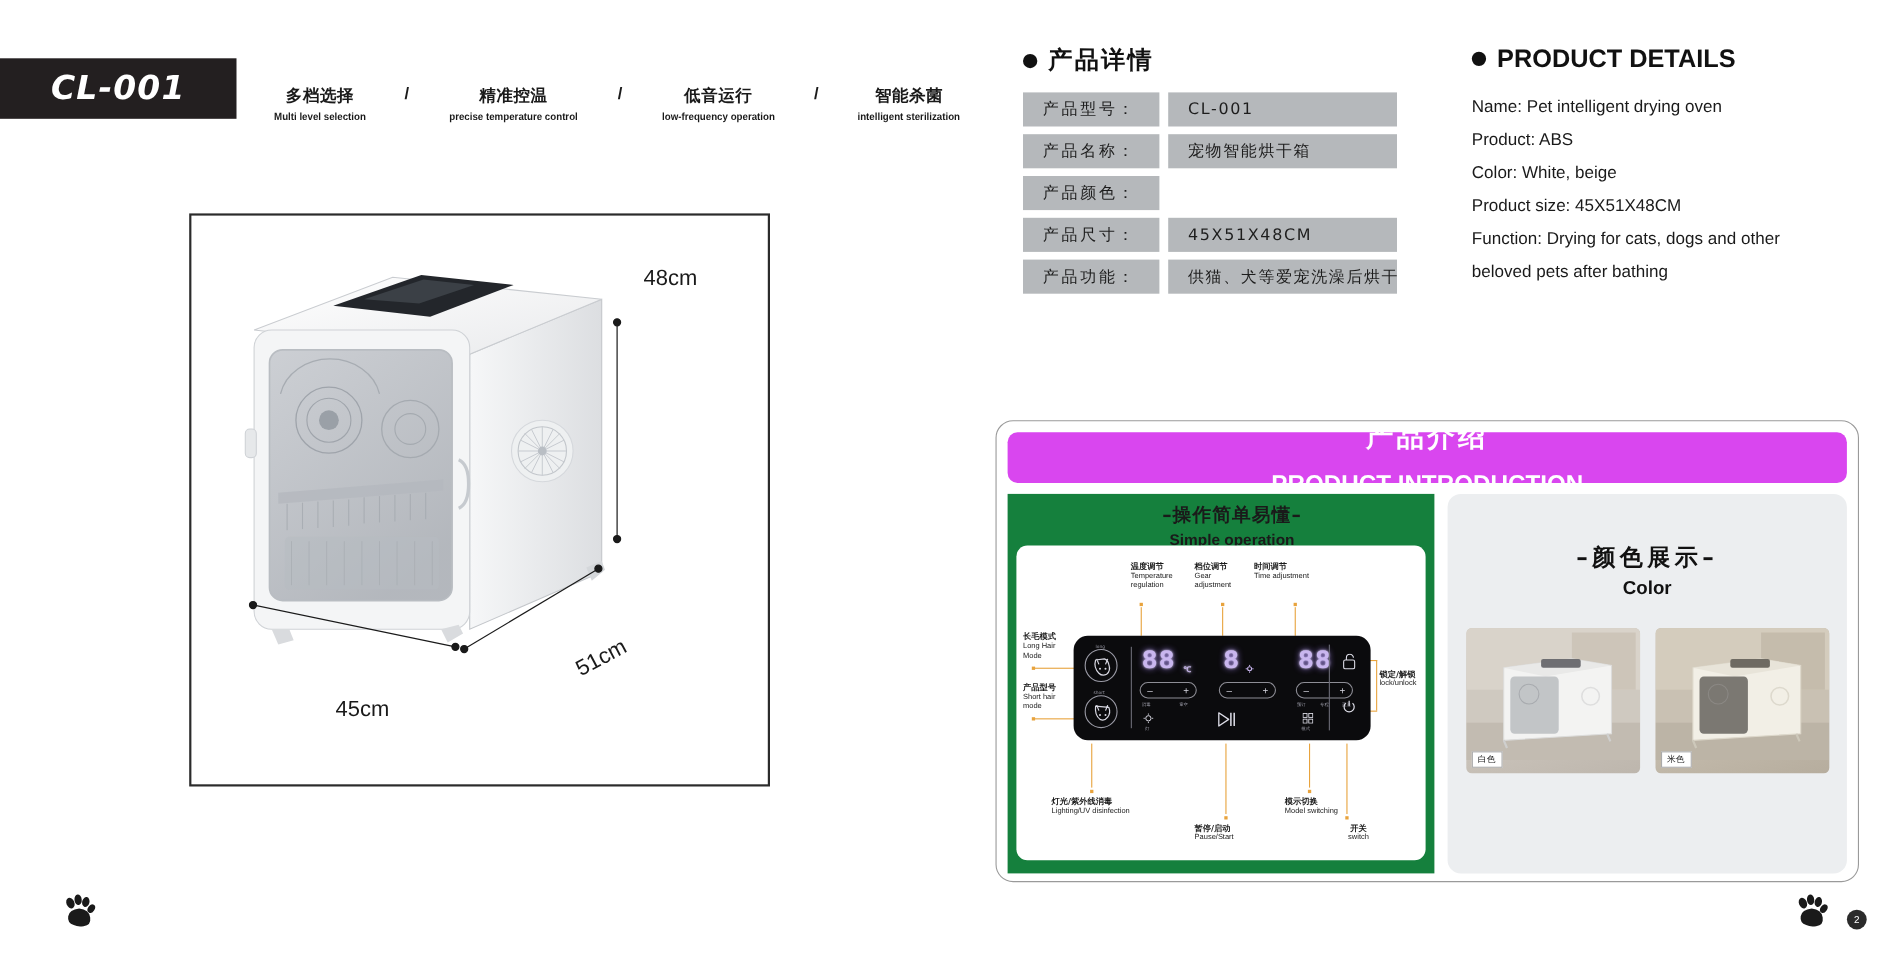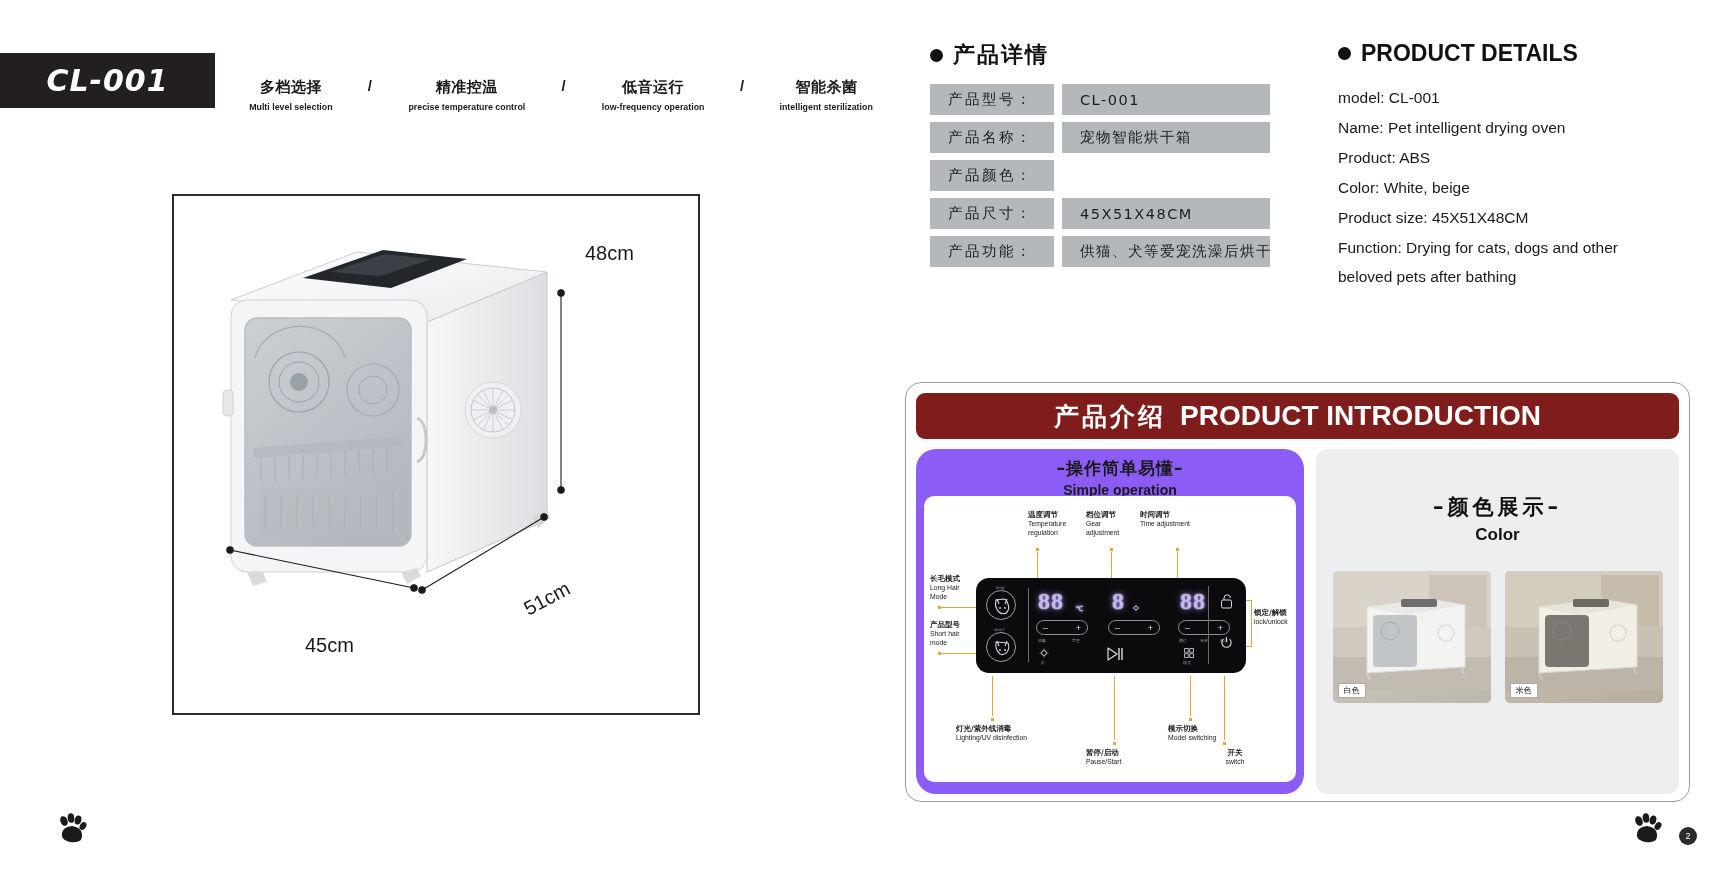--- a/index.html
+++ b/index.html
@@ -110,36 +110,36 @@
   }
 
   
   .intro-panel {
     position: absolute; left: 905px; top: 382px;
     width: 785px; height: 420px;
     border: 1.5px solid #9a9a9a; border-radius: 16px;
     background: #fff; padding: 10px;
   }
   .intro-head {
-    height: 46px; background: #7f1d1d; border-radius: 9px;
-    display: flex; align-items: center; justify-content: center; gap: 14px;
+    height: 46px; background: #d946ef; border-radius: 9px;
+    display: flex; align-items: center; justify-content: center; gap: 14px; flex-direction: column;
   }
   .intro-head .cn {
     font-size: 25px; font-weight: bold; color: #fff;
     letter-spacing: 3px; font-family: "DejaVu Sans", sans-serif;
   }
   .intro-head .en {
-    font-size: 28px; font-weight: bold; color: #fff;
+    font-size: 22px; font-weight: bold; color: #fff;
     font-family: "Liberation Sans", sans-serif;
   }
   .intro-body { display: flex; gap: 12px; margin-top: 10px; height: 345px; }
 
   
   .op-card {
-    width: 388px; background: #8b5cf6; border-radius: 20px;
+    width: 388px; background: #15803d; border-radius: 0;
     position: relative; padding-top: 8px; padding-left: 20px;
   }
   .op-title { text-align: center; }
   .op-title .cn {
     font-size: 17px; font-weight: bold; color: #1a1a1a;
     letter-spacing: 1px; font-family: "DejaVu Sans", sans-serif;
   }
   .op-title .en {
     font-size: 14px; font-weight: bold; color: #1a1a1a;
     margin-top: 2px; font-family: "Liberation Sans", sans-serif;
@@ -159,21 +159,21 @@
   .cb-en { font-size: 6.8px; color: #1a1a1a; line-height: 1.28;
     font-family: "Liberation Sans", sans-serif; }
   .callout { position: absolute; }
   .dotline { position: absolute; background: #e8a33d; }
   .dotv { width: 1px; }
   .doth { height: 1px; }
   .dotsq { position: absolute; width: 3px; height: 3px; background: #e8a33d; }
 
   .seg {
     position: absolute; color: #c9b6ef; font-weight: bold;
-    font-family: Liberation Serif, serif;
+    font-family: Liberation Mono, monospace;
     text-shadow: 0 0 6px #9b7fe0, 0 0 2px #fff;
   }
   .pm-pill {
     position: absolute; border: 1px solid #8e8e96; border-radius: 9px;
     height: 15px; display: flex; align-items: center;
     justify-content: space-between; padding: 0 6px;
     color: #d8d8e2; font-size: 9px;
   }
   .pmlab { position: absolute; font-size: 4px; color: #9a9aa6;
     font-family: "DejaVu Sans", sans-serif; white-space: nowrap; }
@@ -373,21 +373,20 @@
       <div class="spec-val">供猫、犬等爱宠洗澡后烘干</div>
     </div>
   </div>
 
   <div class="en-section">
     <div class="sec-title">
       <div class="bullet"></div>
       <div class="txt">PRODUCT DETAILS</div>
     </div>
     <ul class="en-list">
-      <li>model: CL-001</li>
       <li>Name: Pet intelligent drying oven</li>
       <li>Product: ABS</li>
       <li>Color: White, beige</li>
       <li>Product size: 45X51X48CM</li>
       <li>Function: Drying for cats, dogs and other</li>
       <li>beloved pets after bathing</li>
     </ul>
   </div>
 
   <div class="intro-panel">

